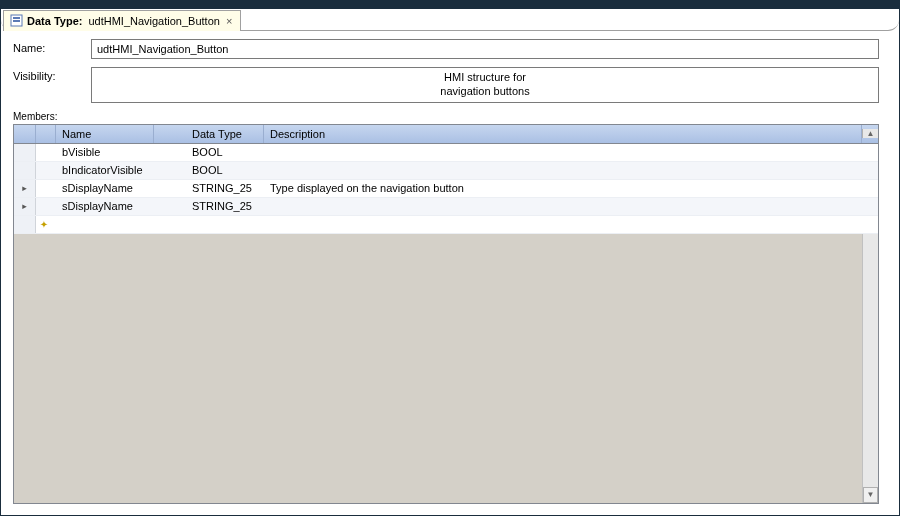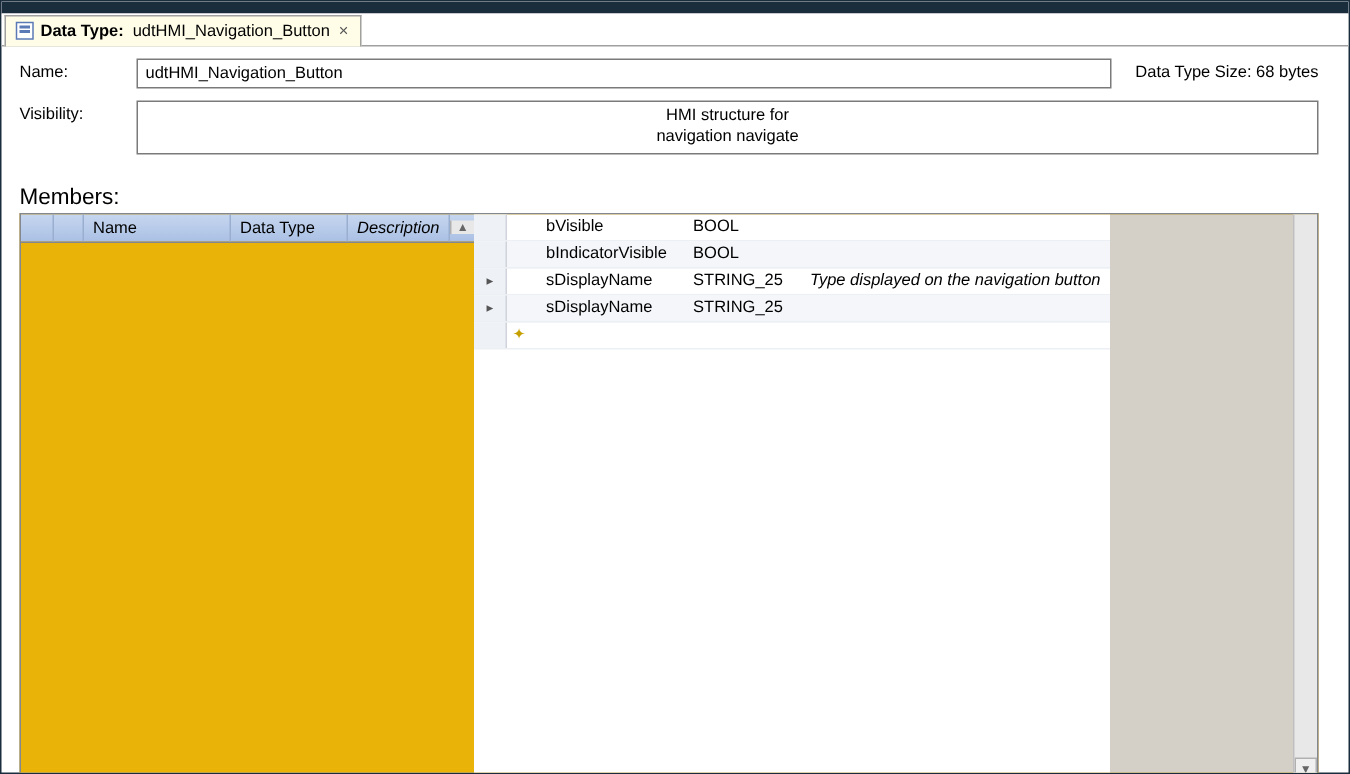--- a/index.html
+++ b/index.html
@@ -17,20 +17,21 @@
     background: #1a2d3d;
     height: 8px;
   }
   .tabstrip {
     background: #ffffff;
     display: flex;
     align-items: center;
     padding: 0;
     border-bottom: 1px solid #a0a0a0;
     height: 22px;
+    border-radius: 11px;
   }
   .tab {
     display: flex;
     align-items: center;
     background: #fffde8;
     border: 1px solid #a0a0a0;
     border-bottom: none;
     padding: 2px 6px;
     font-size: 11px;
     gap: 4px;
@@ -85,52 +86,52 @@
     min-height: 32px;
     padding: 3px 5px;
     font-size: 11px;
     text-align: center;
     line-height: 1.25;
     display: flex;
     align-items: center;
     justify-content: center;
   }
   .members-label {
-    font-size: 15px;
+    font-size: 10px;
     margin-bottom: 2px;
-    margin-top: 20px;
+    margin-top: 8px;
   }
   .grid-wrap {
     border: 1px solid #828790;
     height: 380px;
     position: relative;
-    background: #eab308;
-    display: flex;
-    flex-direction: row;
+    background: #737373;
+    display: flex;
+    flex-direction: column;
   }
   .grid-header {
     display: flex;
     background: linear-gradient(#c6d6ef, #aac0e4);
     border-bottom: 1px solid #828790;
     font-size: 11px;
     height: 19px;
     align-items: center;
   }
   .gh-cell {
     padding: 2px 6px;
     border-right: 1px solid #9aaed0;
     height: 100%;
     display: flex;
     align-items: center;
   }
   .col-handle { width: 22px; border-right: 1px solid #9aaed0; }
   .col-indent { width: 20px; }
   .col-name   { width: 98px; }
-  .col-type   { width: 78px; }
-  .col-desc   { flex: 1; font-style: italic; }
+  .col-type   { width: 78px; margin-left: 32px; }
+  .col-desc   { flex: 1; }
   .col-scroll { width: 16px; background:#e8e8e8; border-left:1px solid #b0b0b0;}
   .grid-body {
     background: #ffffff;
     flex: 0 0 auto;
   }
   .grid-row {
     display: flex;
     height: 18px;
     align-items: center;
     font-size: 11px;
@@ -213,30 +214,27 @@
     <span style="margin-left:2px;">udtHMI_Navigation_Button</span>
     <span class="tab-close">×</span>
   </div>
 </div>
 
 <div class="content">
 
   <div class="row">
     <div class="lbl">Name:</div>
     <input class="name-input" type="text" value="udtHMI_Navigation_Button" style="">
-    <div class="size-label">
-      <span>Data Type Size:</span>&nbsp;<span>68 bytes</span>
-    </div>
   </div>
 
   <div class="row">
     <div class="lbl">Visibility:</div>
     <div class="desc-box">
       <span style="white-space:pre-line;">HMI structure for
-navigation navigate</span>
+navigation buttons</span>
     </div>
   </div>
 
   <div class="members-label">Members:</div>
 
   <div class="grid-wrap">
     <div class="grid-header">
       <div class="gh-cell col-handle"></div>
       <div class="gh-cell col-indent"></div>
       <div class="gh-cell col-name">Name</div>

